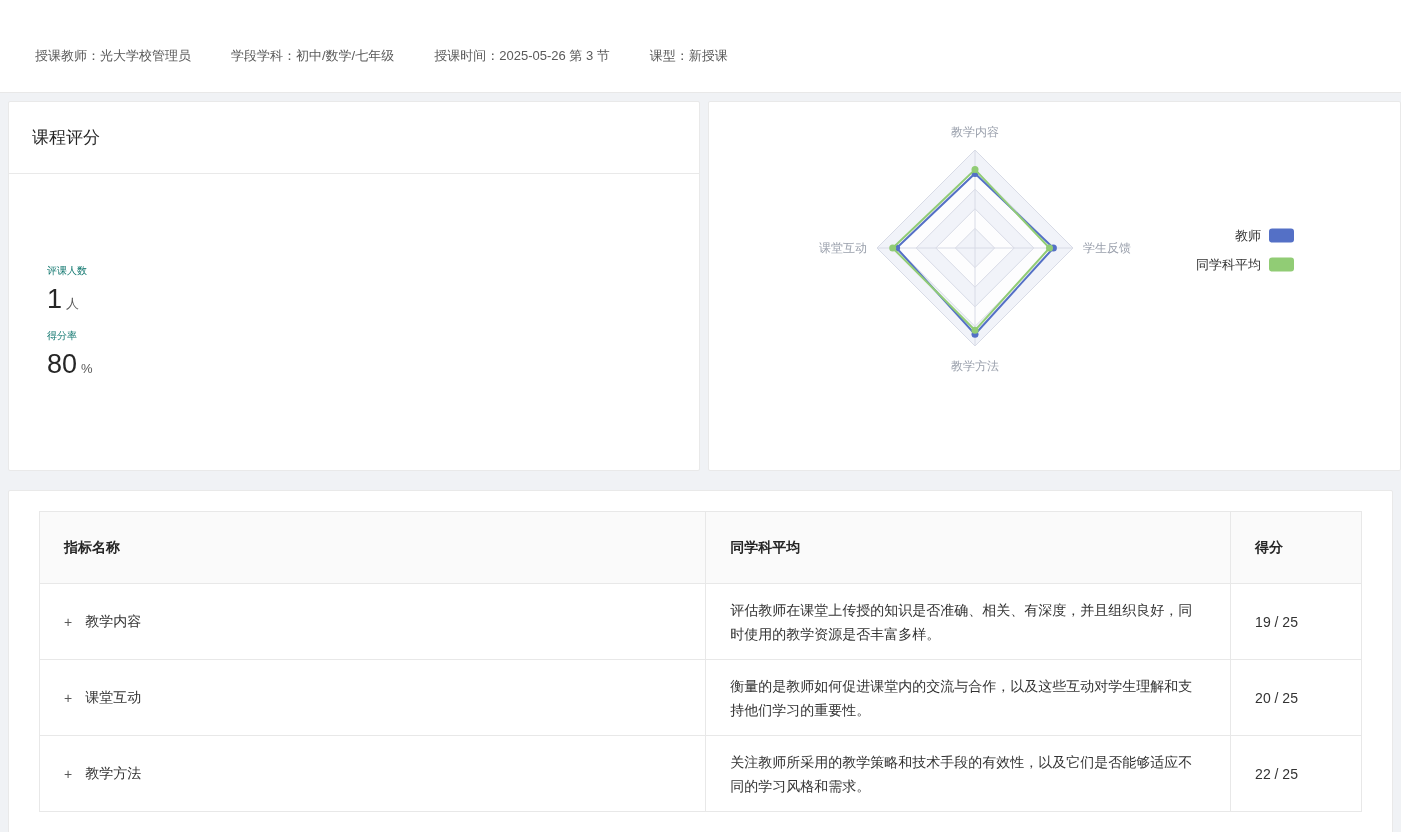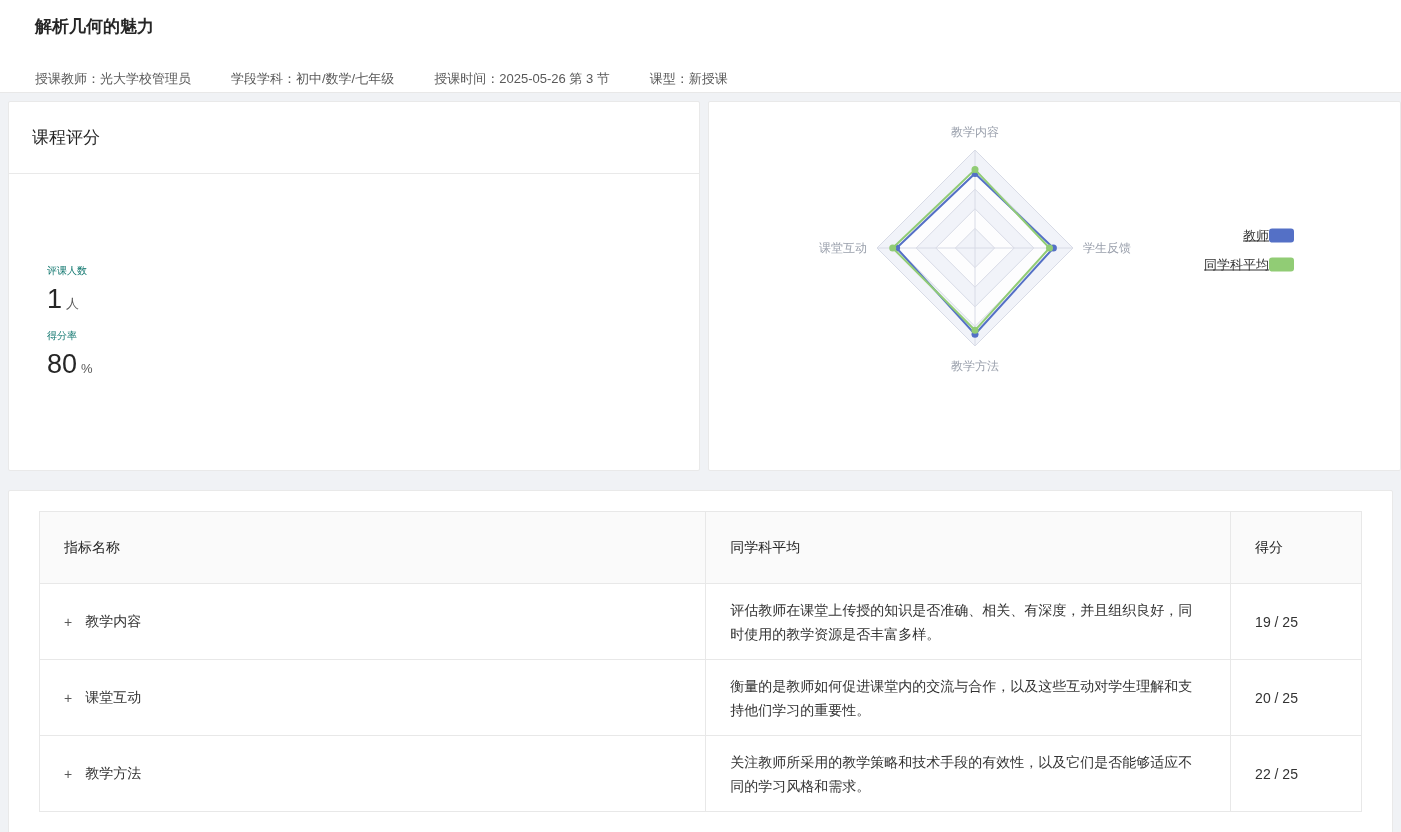--- a/index.html
+++ b/index.html
@@ -33,50 +33,49 @@
   .stat-label { font-size:10px; color:#0f766e; margin-top:14px;font-family:Liberation Serif, serif; }
   .stat-label:first-child { margin-top:0; }
   .stat-value-row { margin-top:6px; }
   .stat-value { font-size:27px; color:#262626; }
   .stat-unit { font-size:13px; color:#595959; margin-left:4px; }
 
   
   .radar-svg-wrap { margin-left:96px; }
   .radar-legend { position:absolute; right:106px; top:50%; transform:translateY(-50%);
     display:flex; flex-direction:column; gap:11px; align-items:flex-end; }
-  .legend-item { display:flex; align-items:center; font-size:13px; color:#333; cursor:pointer;text-decoration:underline; }
+  .legend-item { display:flex; align-items:center; gap:8px; font-size:13px; color:#333; cursor:pointer; }
   .legend-swatch { width:25px; height:14px; border-radius:3px; background:#ccc; }
 
   
   .details-card { margin:11px 8px 0 8px; background:#fff; border:1px solid #e9e9e9;
     border-radius:2px; height:400px; overflow:hidden; }
   .tabs { display:flex; gap:32px; padding:0 30px; border-bottom:1px solid #e8e8e8;
     height:67px; align-items:flex-end; }
   .tab { font-size:14px; color:#333; padding-bottom:14px; cursor:pointer;
     border-bottom:2px solid transparent; margin-bottom:-1px; }
   .tab.active { color:#3370ff; border-bottom-color:#3370ff; font-weight:500; }
 
   table.eval-table { margin:20px 30px 0; width:calc(100% - 60px); border-collapse:collapse;
     table-layout:fixed; }
   .eval-table th, .eval-table td { border:1px solid #e8e8e8; text-align:left;
     padding:0 24px; font-size:14px; }
-  .eval-table th { background:#fafafa; height:72px; color:#262626; font-weight:normal; }
+  .eval-table th { background:#fafafa; height:72px; color:#262626; font-weight:bold; }
   .eval-table td { height:76px; color:#333; padding-top:12px; padding-bottom:12px; }
   .col-name { width:50.4%; }
   .col-desc { width:39.7%; }
   .col-score { width:9.9%; }
   .name-cell { display:flex; align-items:center; gap:13px; }
   .expand-toggle { color:#595959; font-size:14px; cursor:pointer; line-height:1; }
   .desc-text { line-height:24px; }
 </style>
 </head>
 <body>
 
 <header class="top-header">
-  <h1 class="page-title">解析几何的魅力</h1>
   <div class="meta-row">
     <div class="meta-item">
       <span>授课教师：</span><span>光大学校管理员</span>
     </div>
     <div class="meta-item">
       <span>学段学科：</span><span>初中/数学/七年级</span>
     </div>
     <div class="meta-item">
       <span>授课时间：</span><span>2025-05-26 第 3 节</span>
     </div>

